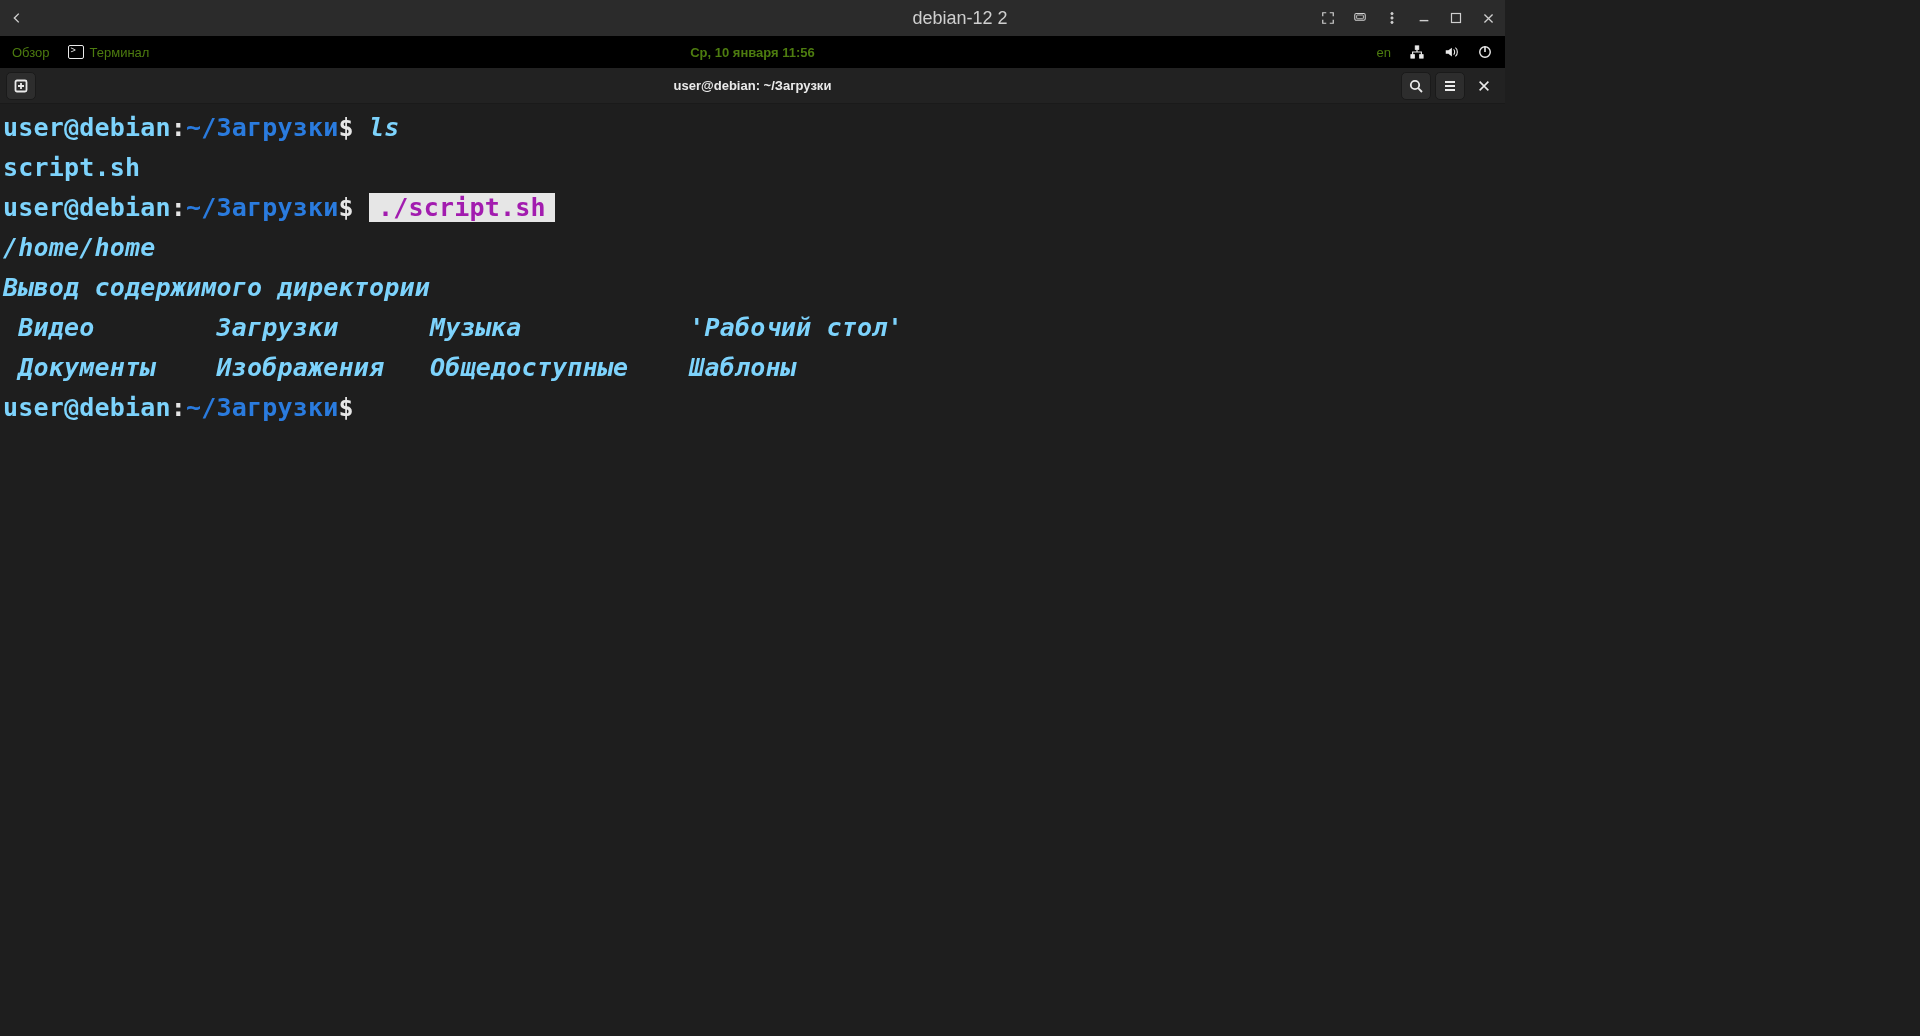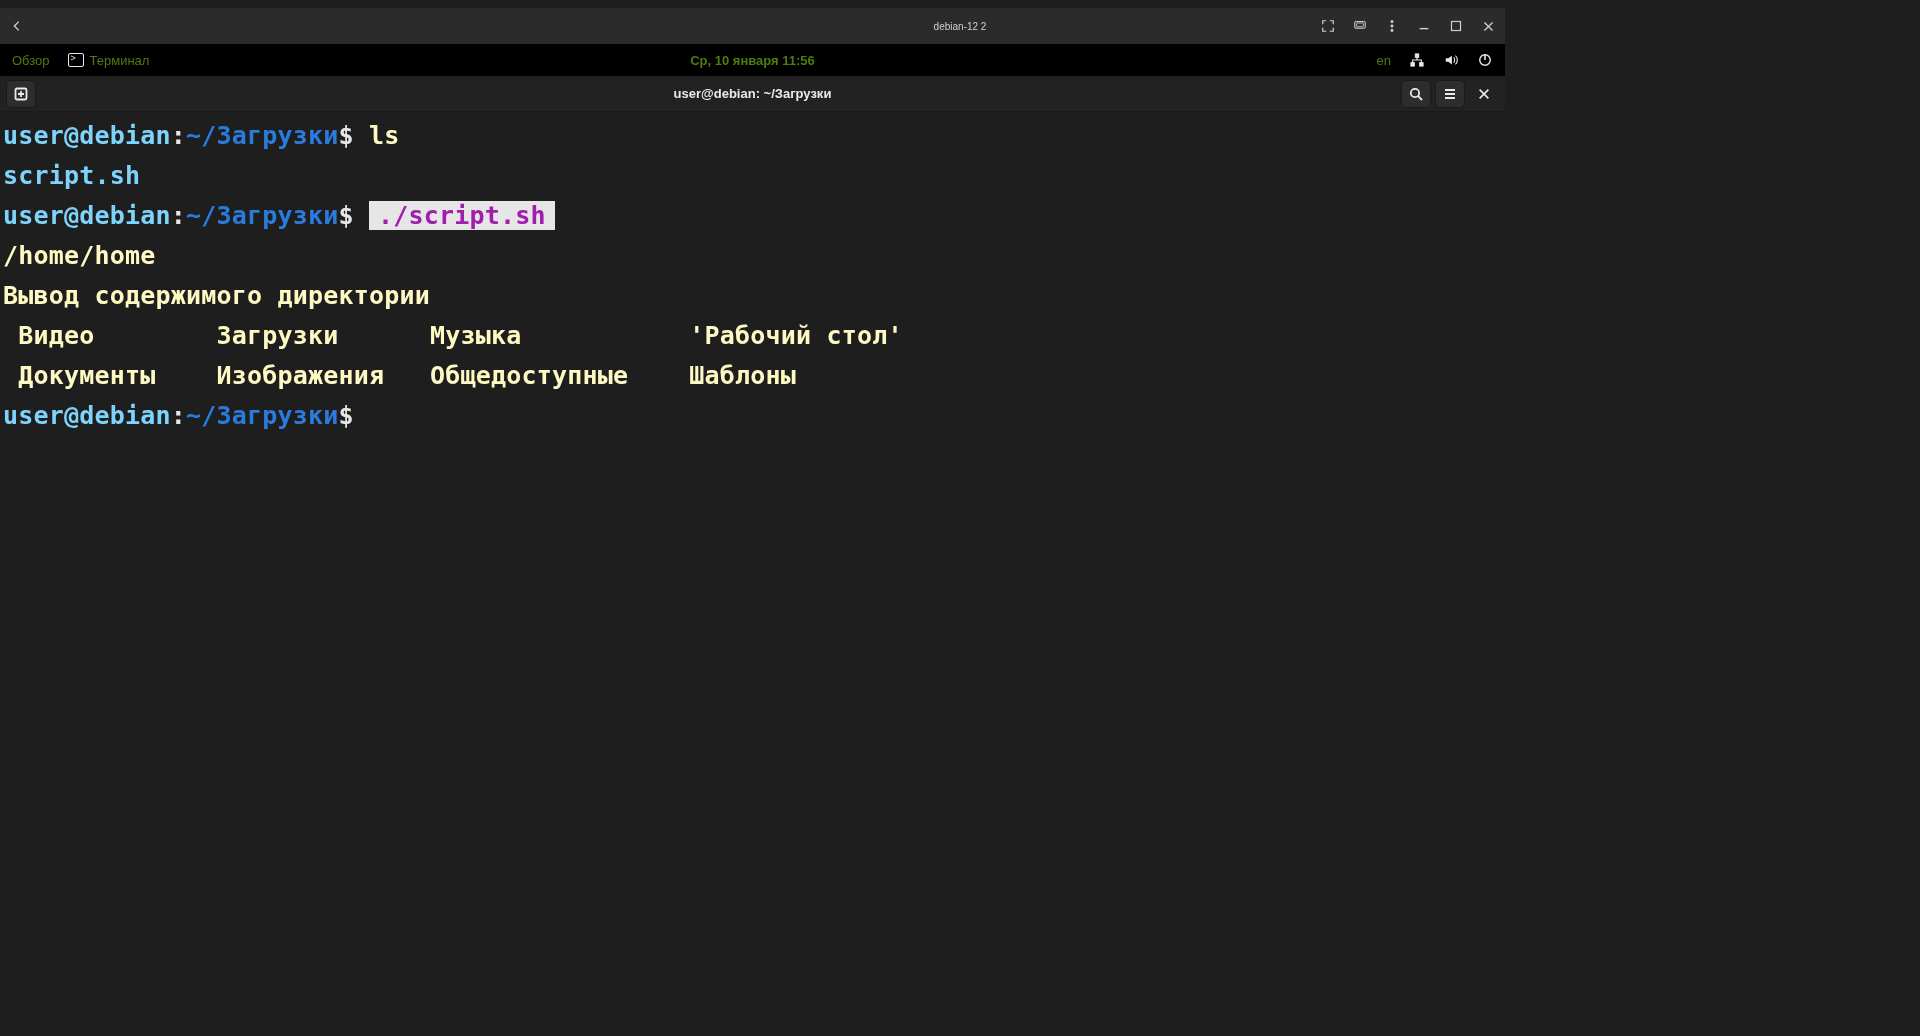--- a/index.html
+++ b/index.html
@@ -13,24 +13,23 @@
   }
 
   
   .vm-titlebar {
     height: 36px;
     background: #2b2b2b;
     display: flex;
     align-items: center;
     justify-content: space-between;
     font-family: sans-serif;
-    font-size: 10px;
+    font-size: 18px;
     color: #cfcfcf;
     padding: 0 8px;
-    margin-top: 8px;
   }
   .vm-titlebar .left, .vm-titlebar .right {
     display: flex;
     align-items: center;
     gap: 20px;
   }
   .vm-titlebar .right { gap: 14px; }
   .vm-titlebar .center {
     position: absolute;
     left: 50%;
@@ -129,21 +128,21 @@
     font-size: 25px;
     line-height: 40px;
     white-space: pre;
     padding: 4px 0 0 3px;
     font-weight: bold;
     letter-spacing: 0.2px;
   }
   .c-green { color: #7dd3fc; }
   .c-blue  { color: #2a7bde; }
   .c-white { color: #e6e6e6; }
-  .c-grey  { color: #fef9c3; }
+  .c-grey  { color: #7dd3fc; font-style: italic; }
   .hl {
     background: #e6e6e6;
     color: #a21caf;
     padding: 0 9px;
   }
 </style>
 </head>
 <body>
 
 <div class="vm-titlebar">

